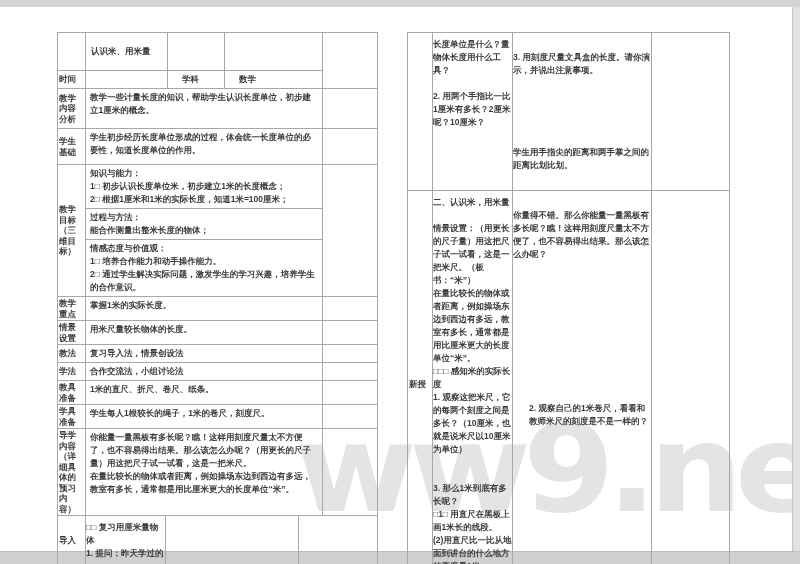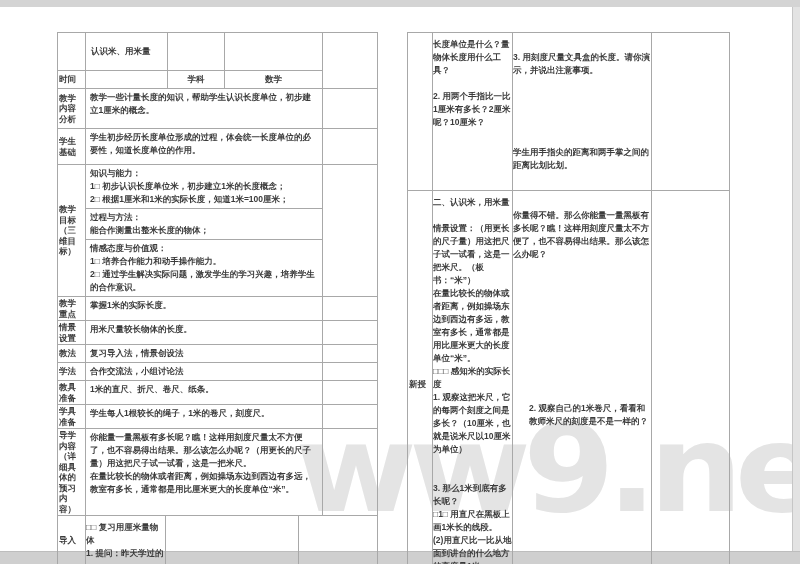--- a/index.html
+++ b/index.html
@@ -21,21 +21,21 @@
   .pg { position:absolute; z-index:1; }
   .pg-left  { left:57px;  top:32px; }
   .pg-right { left:407px; top:32px; }
 
   table { border-collapse:collapse; table-layout:fixed; }
   td { border:1px solid #a8a8a8; color:#3b3b3b; font-weight:700;
        font-size:8.5px; line-height:13px; overflow:hidden; }
 
   td.lbl { vertical-align:middle; line-height:10.5px; padding:1px; }
   td.txt { vertical-align:top; padding:2px 4px; white-space:pre-line;margin-left:8px; }
-  td.ctr { text-align:center; vertical-align:middle; padding:2px 14px; }
+  td.ctr { text-align:left; vertical-align:middle; padding:2px 14px; }
   td.hdr { vertical-align:middle; padding:12px 5px; }
   td.top { vertical-align:top; padding:5px 0; white-space:pre-line; }
 
   .para { white-space:pre-line; }
   .gap-sm { margin-top:56px; }
   .gap-lg { margin-top:128px;margin-left:16px; }
 </style>
 </head>
 <body>
 

